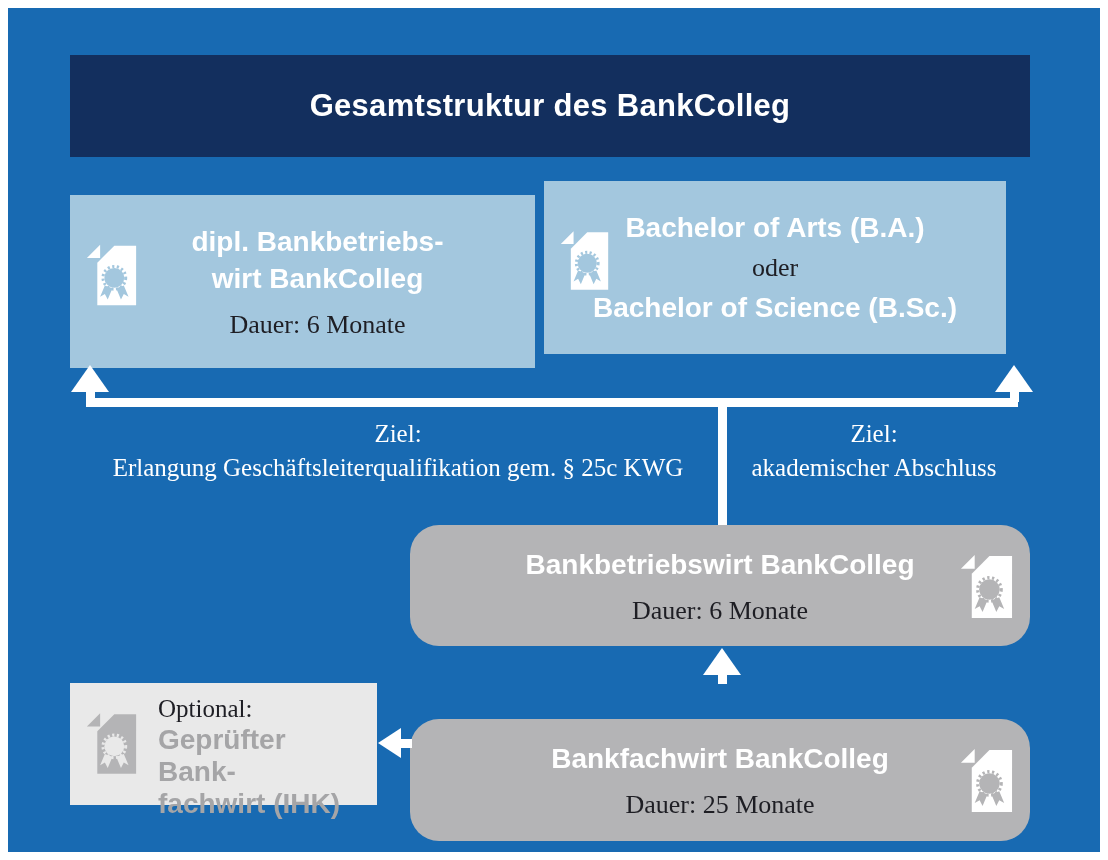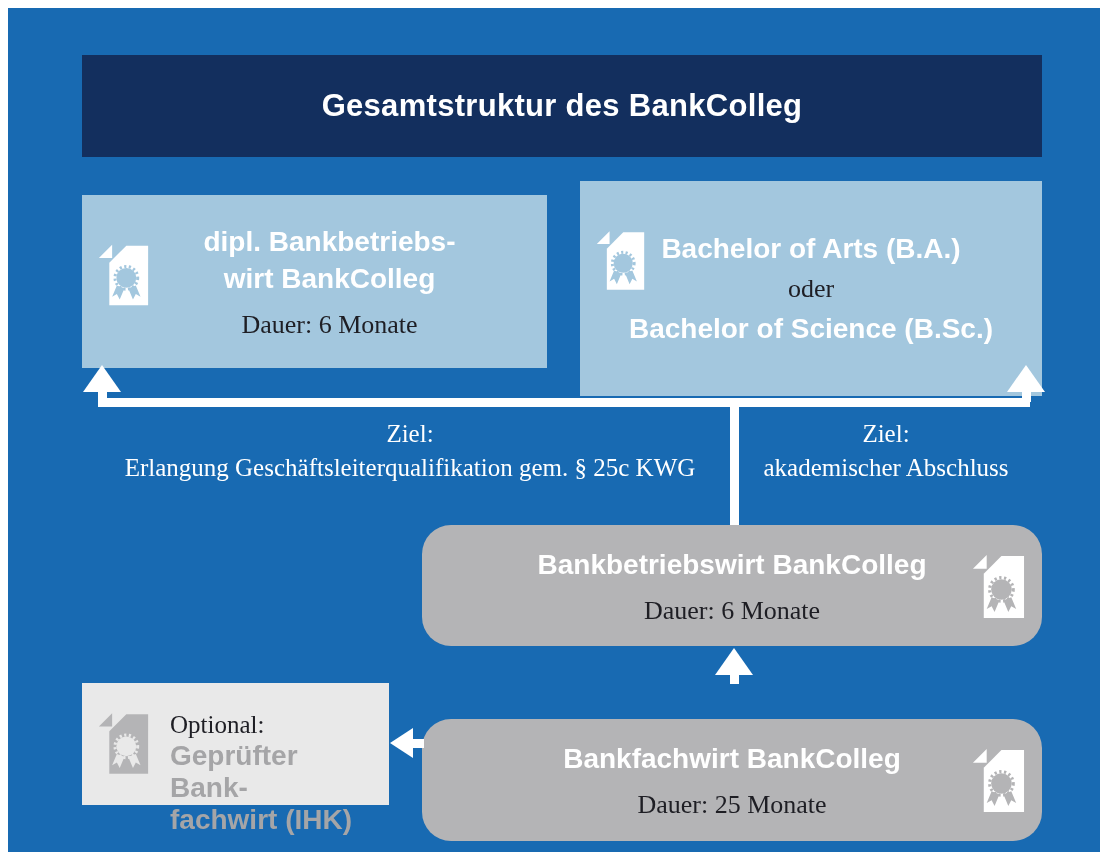--- a/index.html
+++ b/index.html
@@ -7,39 +7,39 @@
   body {
     background: #ffffff;
     font-family: "Liberation Sans", sans-serif;
     position: relative;
     overflow: hidden;
   }
   .panel {
     position: absolute; left: 8px; top: 8px; width: 1092px; height: 844px;
     background: var(--background-blue, #186AB2);
   }
-  .abs { position: absolute; margin-left: 12px; }
+  .abs { position: absolute; }
 
   
   .header {
     left: 62px; top: 47px; width: 960px; height: 102px;
     background: var(--header-navy, #132F5E);
     display: flex; align-items: center; justify-content: center;
   }
   .header .title {
     color: #fff; font-size: 31px; font-weight: bold; letter-spacing: 0.3px;
   }
 
   
   .bluebox  { background: var(--light-blue, #A3C7DE); }
   .graybox  { background: var(--gray, #B4B4B6); border-radius: 29px; }
   .lightbox { background: var(--light-gray, #E9E9E9); }
 
   .box-dipl            { left: 62px;  top: 187px; width: 465px; height: 173px; }
-  .box-bachelor        { left: 560px; top: 173px; width: 462px; height: 215px; }
+  .box-bachelor        { left: 536px; top: 173px; width: 462px; height: 173px; }
   .box-bankbetriebswirt{ left: 402px; top: 517px; width: 620px; height: 121px; }
   .box-bankfachwirt    { left: 402px; top: 711px; width: 620px; height: 122px; }
   .box-optional        { left: 62px;  top: 675px; width: 307px; height: 122px; }
 
   .flexcol {
     display: flex; flex-direction: column; align-items: center; justify-content: center;
     text-align: center;
   }
   .box-dipl.flexcol { padding-left: 30px; }
 
@@ -48,21 +48,21 @@
   }
   .serif { font-family: Liberation Serif, serif; }
   .duration {
     color: var(--dark-text, #1E1E24); font-size: 26px; margin-top: 13px;
   }
   .conjunction {
     color: var(--dark-text, #1E1E24); font-size: 26px; line-height: 33px; margin: 5px 0;
   }
 
   
-  .box-optional { padding: 26px 10px 0 88px; }
+  .box-optional { padding: 10px 10px 0 88px; }
   .opt-label { color: var(--dark-text, #1E1E24); font-size: 25px; line-height: 31px; }
   .opt-title { color: var(--muted-gray-text, #A5A5A7); font-weight: bold; font-size: 28px; line-height: 32px; }
 
   
   .goal {
     color: #fff; font-size: 25px; line-height: 34px; text-align: center;
   }
   .goal-left  { left: 70px;  top: 409px; width: 640px; }
   .goal-right { left: 722px; top: 409px; width: 288px; }
 

